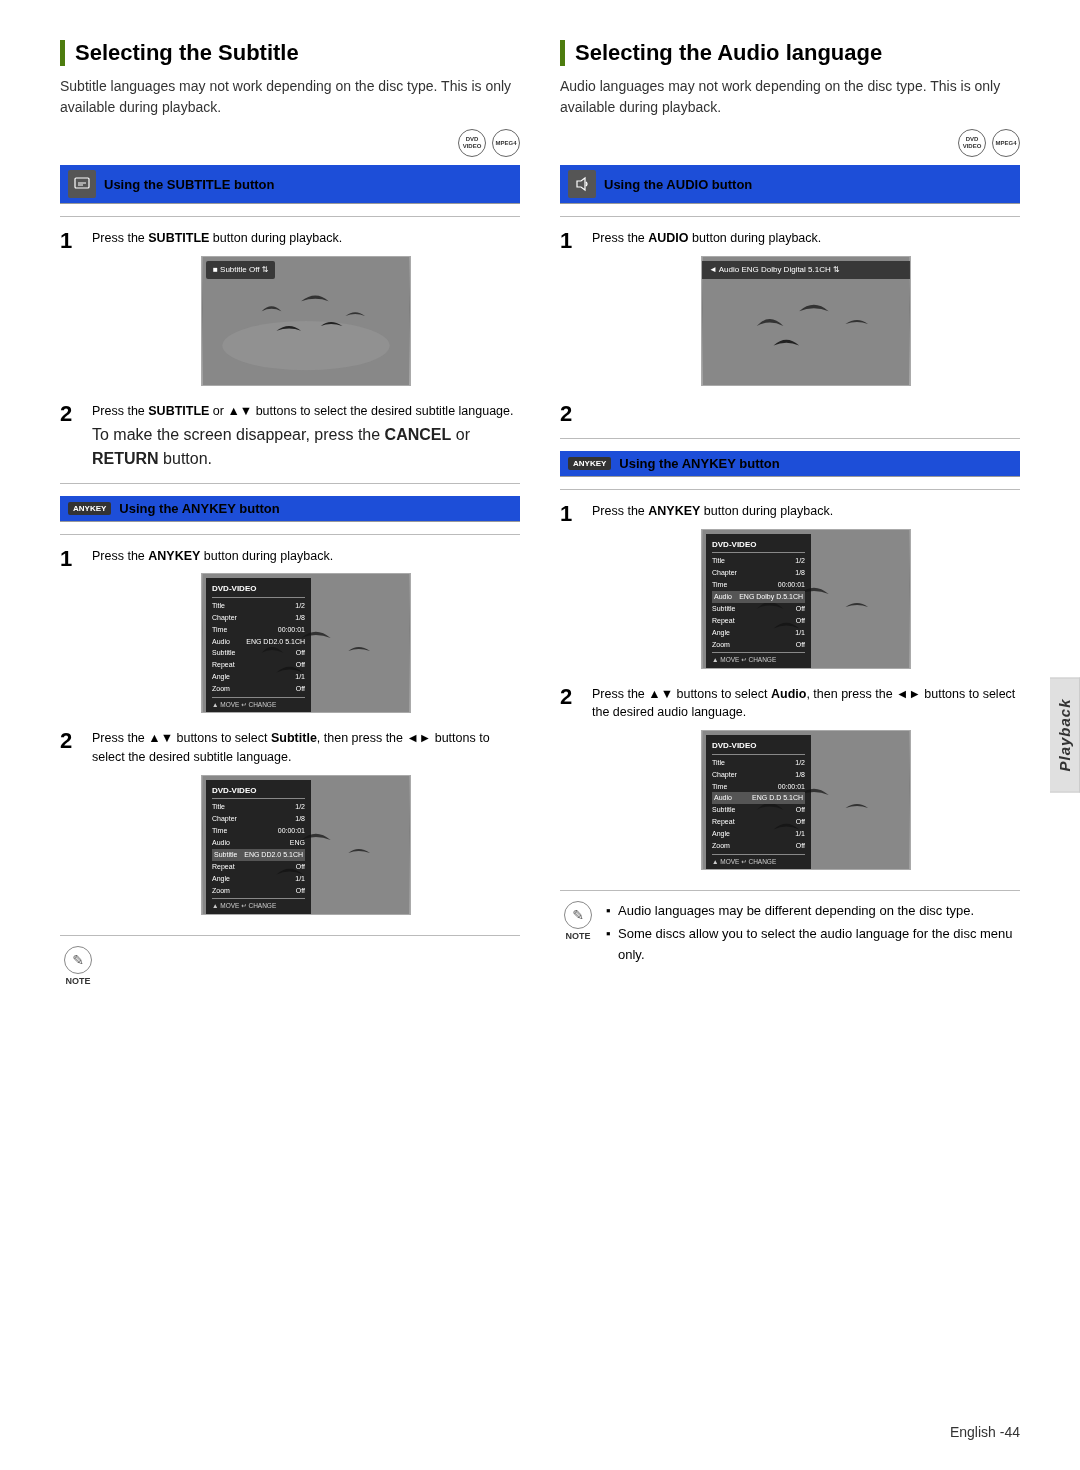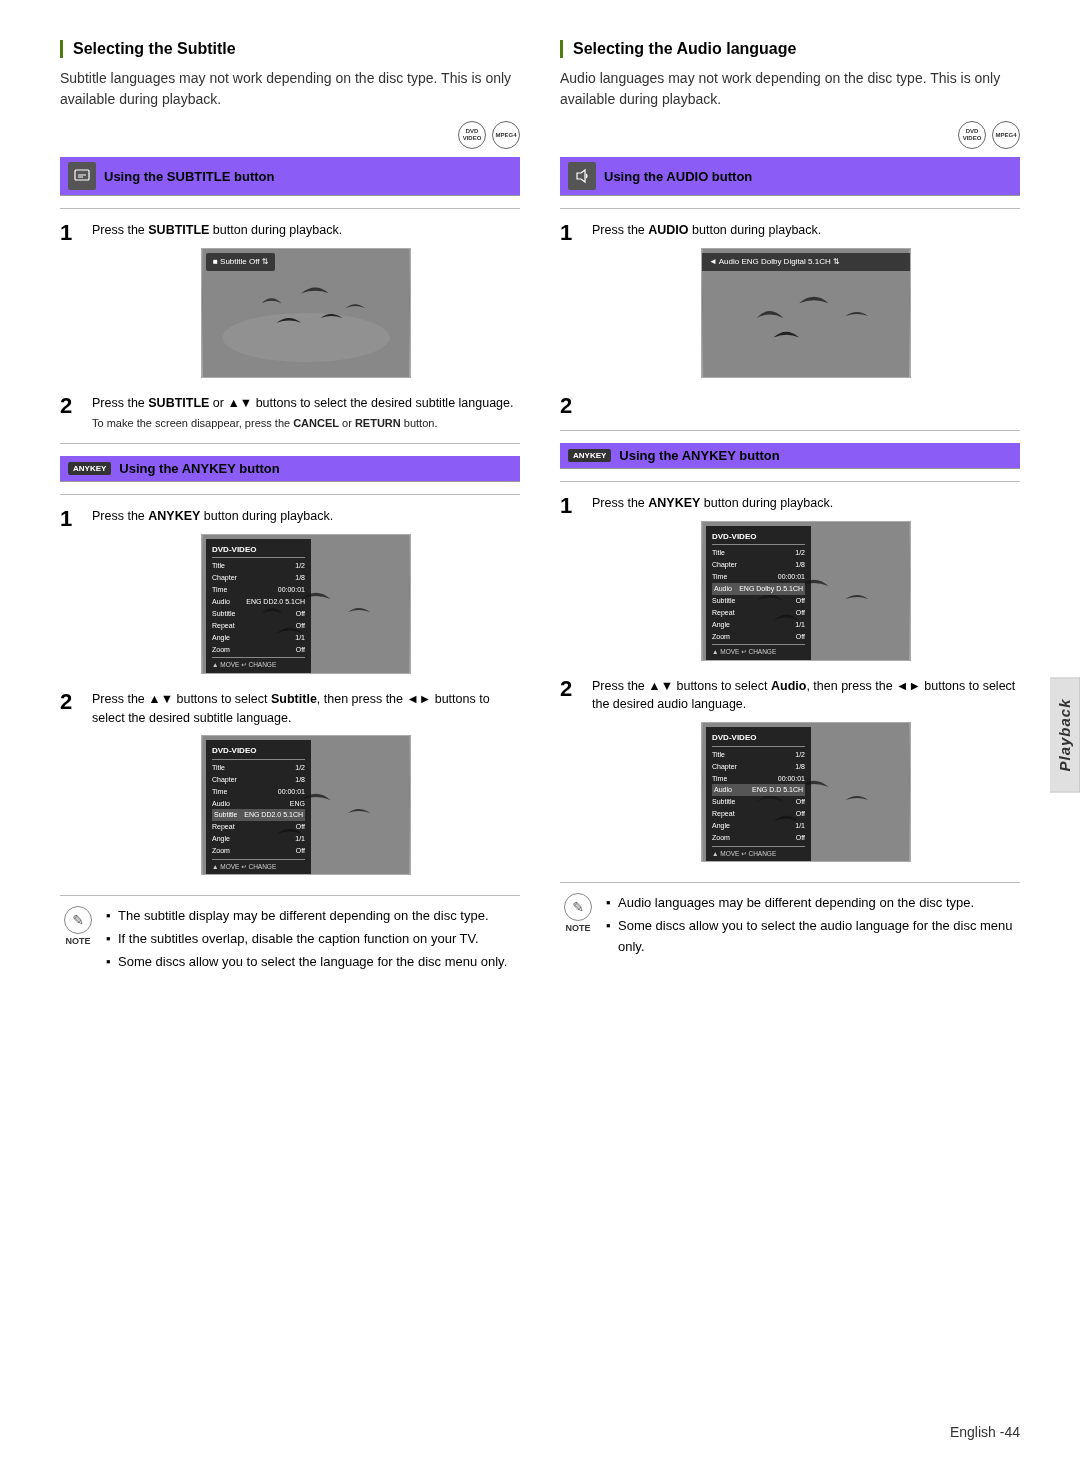--- a/index.html
+++ b/index.html
@@ -17,23 +17,23 @@
       min-height: 1470px;
       padding: 40px 60px 60px 60px;
       position: relative;
     }
     .two-col {
       display: grid;
       grid-template-columns: 1fr 1fr;
       gap: 0 40px;
     }
     .section-title {
-      font-size: 16px;
-      font-weight: bold;
-      border-left: 3px solid #4d7c0f;
+      font-size: 22px;
+      font-weight: bold;
+      border-left: 5px solid #4d7c0f;
       padding-left: 10px;
       margin-bottom: 10px;
       display: flex;
       align-items: center;
     }
     .section-subtitle {
       font-size: 14px;
       color: #333;
       margin-bottom: 11px;
       line-height: 1.5;
@@ -52,21 +52,21 @@
       display: flex;
       align-items: center;
       justify-content: center;
       font-size: 6px;
       font-weight: bold;
       color: #333;
       text-align: center;
       line-height: 1.1;
     }
     .subsection-header {
-      background: #8b5cf6;
+      background: #1d4ed8;
       display: flex;
       align-items: center;
       padding: 5px 8px;
       font-weight: bold;
       font-size: 13px;
       margin-bottom: 4px;
       margin-top: 8px;
       border-bottom: 1.5px solid #999;
     }
     .subsection-icon {
@@ -103,21 +103,21 @@
       margin-right: 8px;
       line-height: 1.1;
     }
     .step-text {
       font-size: 12.5px;
       line-height: 1.5;
       flex: 1;
     }
     .step-text b { font-weight: bold; }
     .step-subtext {
-      font-size: 11px;
+      font-size: 16px;
       color: #222;
       margin-top: 2px;
     }
     .screen-img {
       width: 210px;
       height: 130px;
       background: #888;
       border: 1px solid #aaa;
       margin: 8px auto;
       display: block;
@@ -439,25 +439,20 @@
             </div>
           </div>
         </div>
       </div>
 
       <div class="note-box">
         <div class="note-icon-wrap">
           <div class="note-pencil">✎</div>
           <div class="note-label">NOTE</div>
         </div>
-        <ul class="note-list">
-          <li>The subtitle display may be different depending on the disc type.</li>
-          <li>If the subtitles overlap, disable the caption function on your TV.</li>
-          <li>Some discs allow you to select the language for the disc menu only.</li>
-        </ul>
       </div>
 
     </div>
 
     <div>
 
       <div class="section-title">
         <span>Selecting the Audio language</span>
       </div>
       <div class="section-subtitle">

